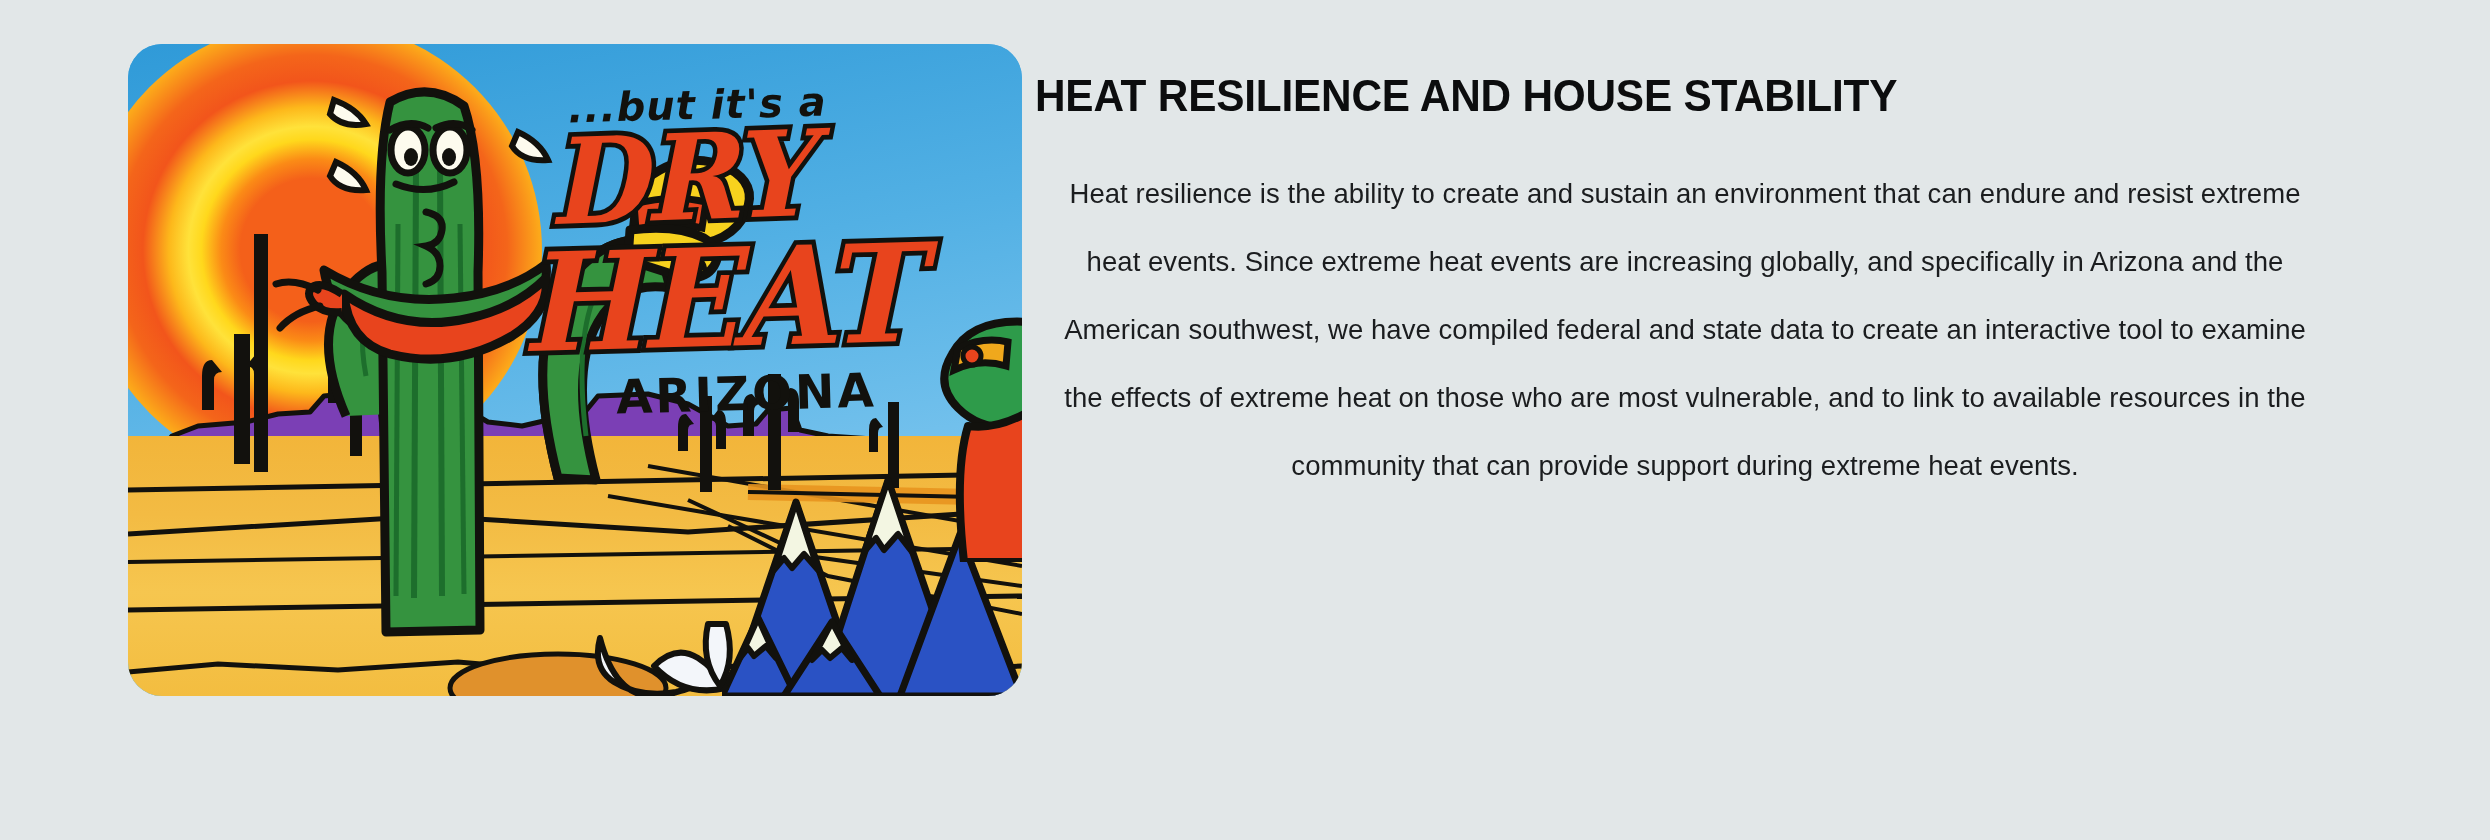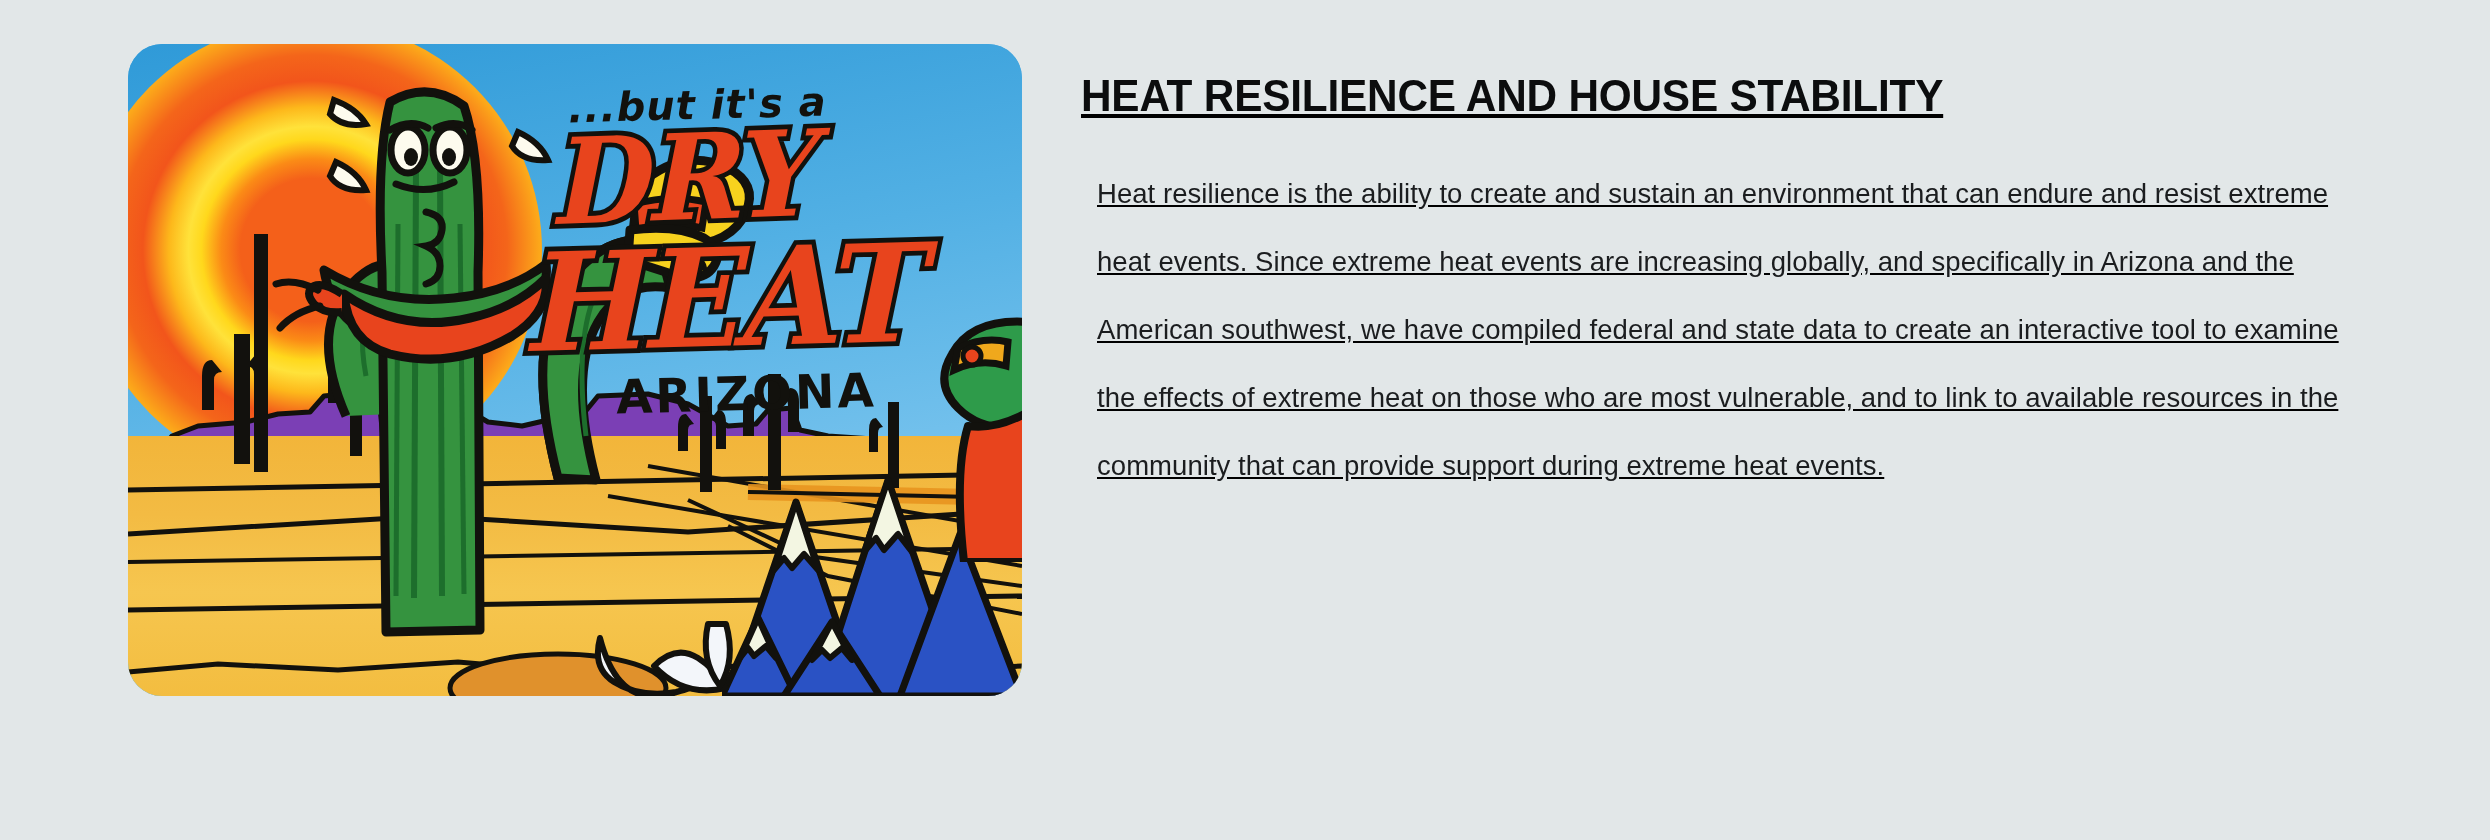--- a/index.html
+++ b/index.html
@@ -150,24 +150,23 @@
     font-weight: 700;
     color: #12110d;
     letter-spacing: 3px;
     transform: rotate(-1.5deg);
     white-space: nowrap;
   }
 
   
   .content {
     position: absolute;
-    left: 1081px;
+    left: 1035px;
     top: 70px;
     width: 1300px;
-    text-decoration: underline;
   }
   .title {
     font-family: "Liberation Sans", sans-serif;
     font-size: 45px;
     font-weight: 700;
     letter-spacing: -0.2px;
     color: #0c0d0e;
     line-height: 1.15;
     transform: scaleX(0.94);
     transform-origin: left center;
@@ -175,21 +174,21 @@
   }
   .body-copy {
     margin-top: 38px;
     font-family: "Liberation Sans", sans-serif;
     font-size: 27.5px;
     font-weight: 400;
     color: #1b1d1f;
     line-height: 68px;
     letter-spacing: 0.05px;
   }
-  .body-copy p { margin: 16px; }
+  .body-copy p { margin: 16px; text-align: center; }
 </style>
 </head>
 <body>
 
 <div class="page">
 
   <figure class="postcard">
     <div class="pc-inner">
 
       <div class="sky"></div>

